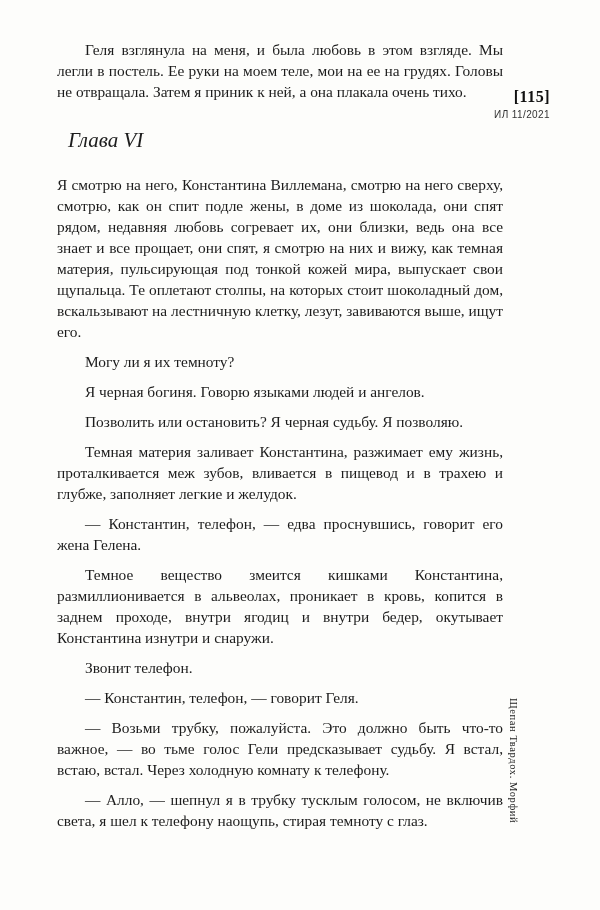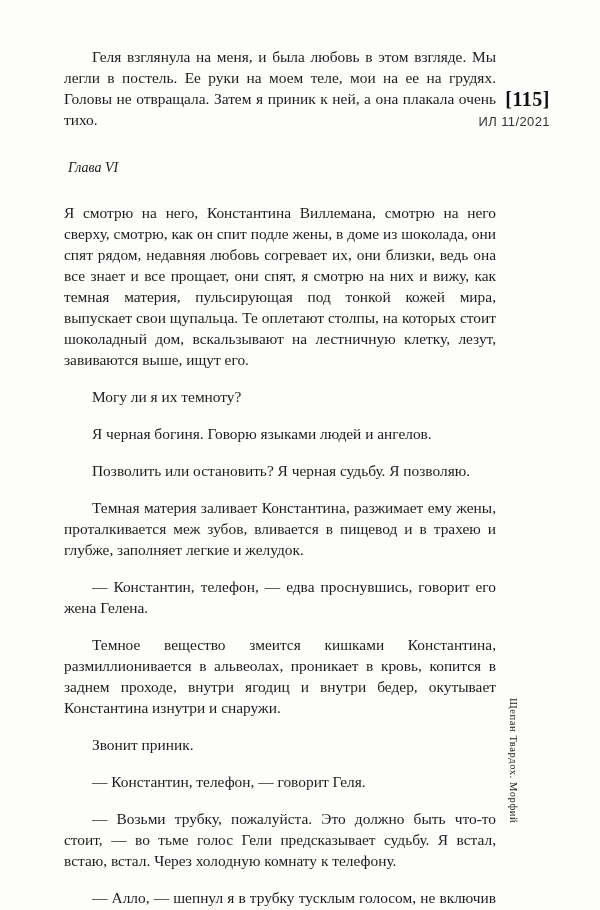--- a/index.html
+++ b/index.html
@@ -21,49 +21,49 @@
     position: absolute;
     left: 48px;
     top: 30px;
     width: 464px;
     font-size: 15.4px;
     line-height: 21px;
     text-align: justify;
     hyphens: auto;
   }
   .text-column p {
-    margin: 16px;
+    margin: 9px;
     text-indent: 28px;
   }
   .text-column p.no-indent {
     text-indent: 0;
   }
   .chapter-heading {
     margin: 25px 0 21px 20px;
-    font-size: 14px;
+    font-size: 21px;
     line-height: 26px;
     font-style: italic;
     font-weight: normal;
     text-align: left;
   }
   .page-marker {
     position: absolute;
     top: 88px;
     right: 50px;
     text-align: right;
   }
   .page-number {
-    font-size: 20px;
+    font-size: 16px;
     font-weight: bold;
     letter-spacing: 0.5px;
     color: #111;
   }
   .journal-issue {
     margin-top: 3px;
-    font-size: 13px;
+    font-size: 10px;
     letter-spacing: 0.4px;
     color: #333;
     font-family: "Liberation Sans", "DejaVu Sans", sans-serif;
   }
   .running-title {
     position: absolute;
     top: 698px;
     left: 508px;
     height: 185px;
     writing-mode: vertical-rl;
@@ -81,26 +81,26 @@
   <div class="text-column">
 
     <p>Геля взглянула на меня, и была любовь в этом взгляде. Мы легли в постель. Ее руки на моем теле, мои на ее на грудях. Головы не отвращала. Затем я приник к ней, а она плакала очень тихо.</p>
 
     <h2 class="chapter-heading">Глава VI</h2>
 
     <p class="no-indent">Я смотрю на него, Константина Виллемана, смотрю на него сверху, смотрю, как он спит подле жены, в доме из шоколада, они спят рядом, недавняя любовь согревает их, они близки, ведь она все знает и все прощает, они спят, я смотрю на них и вижу, как темная материя, пульсирующая под тонкой кожей мира, выпускает свои щупальца. Те оплетают столпы, на которых стоит шоколадный дом, вскальзывают на лестничную клетку, лезут, завиваются выше, ищут его.</p>
     <p>Могу ли я их темноту?</p>
     <p>Я черная богиня. Говорю языками людей и ангелов.</p>
     <p>Позволить или остановить? Я черная судьбу. Я позволяю.</p>
-    <p>Темная материя заливает Константина, разжимает ему жены, проталкивается меж зубов, вливается в пищевод и в трахею и глубже, заполняет легкие и желудок.</p>
+    <p>Темная материя заливает Константина, разжимает ему жизнь, проталкивается меж зубов, вливается в пищевод и в трахею и глубже, заполняет легкие и желудок.</p>
     <p>— Константин, телефон, — едва проснувшись, говорит его жена Гелена.</p>
     <p>Темное вещество змеится кишками Константина, размиллионивается в альвеолах, проникает в кровь, копится в заднем проходе, внутри ягодиц и внутри бедер, окутывает Константина изнутри и снаружи.</p>
-    <p>Звонит приник.</p>
+    <p>Звонит телефон.</p>
     <p>— Константин, телефон, — говорит Геля.</p>
-    <p>— Возьми трубку, пожалуйста. Это должно быть что-то стоит, — во тьме голос Гели предсказывает судьбу. Я встал, встаю, встал. Через холодную комнату к телефону.</p>
+    <p>— Возьми трубку, пожалуйста. Это должно быть что-то важное, — во тьме голос Гели предсказывает судьбу. Я встал, встаю, встал. Через холодную комнату к телефону.</p>
     <p>— Алло, — шепнул я в трубку тусклым голосом, не включив света, я шел к телефону наощупь, стирая темноту с глаз.</p>
 
   </div>
 
   <div class="page-marker">
     <div class="page-number">[115]</div>
     <div class="journal-issue">ИЛ 11/2021</div>
   </div>
 
   <div class="running-title">Щепан Твардох. Морфий</div>

